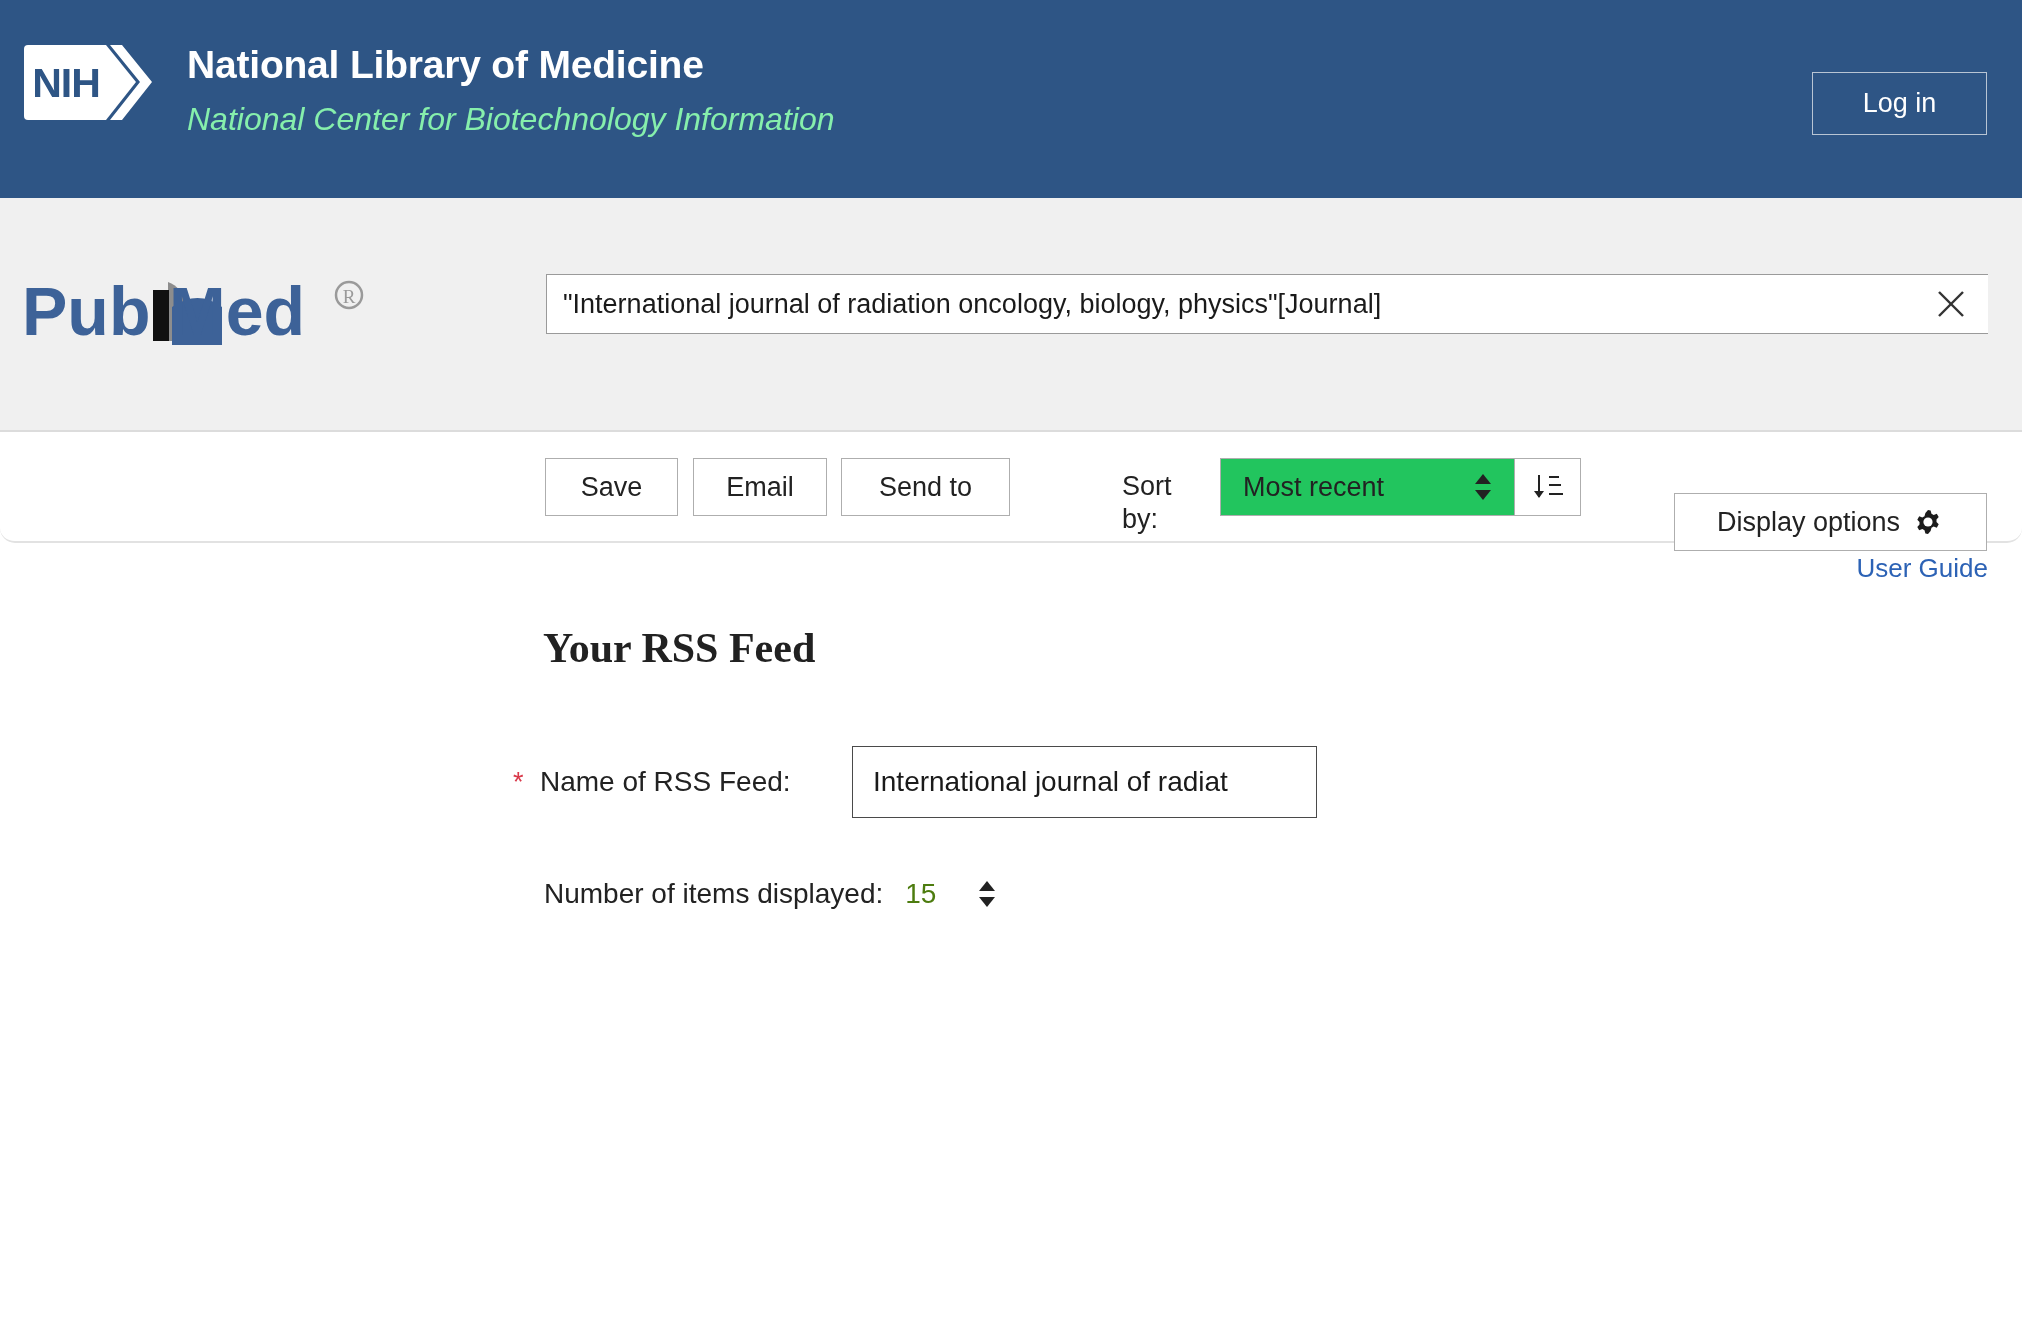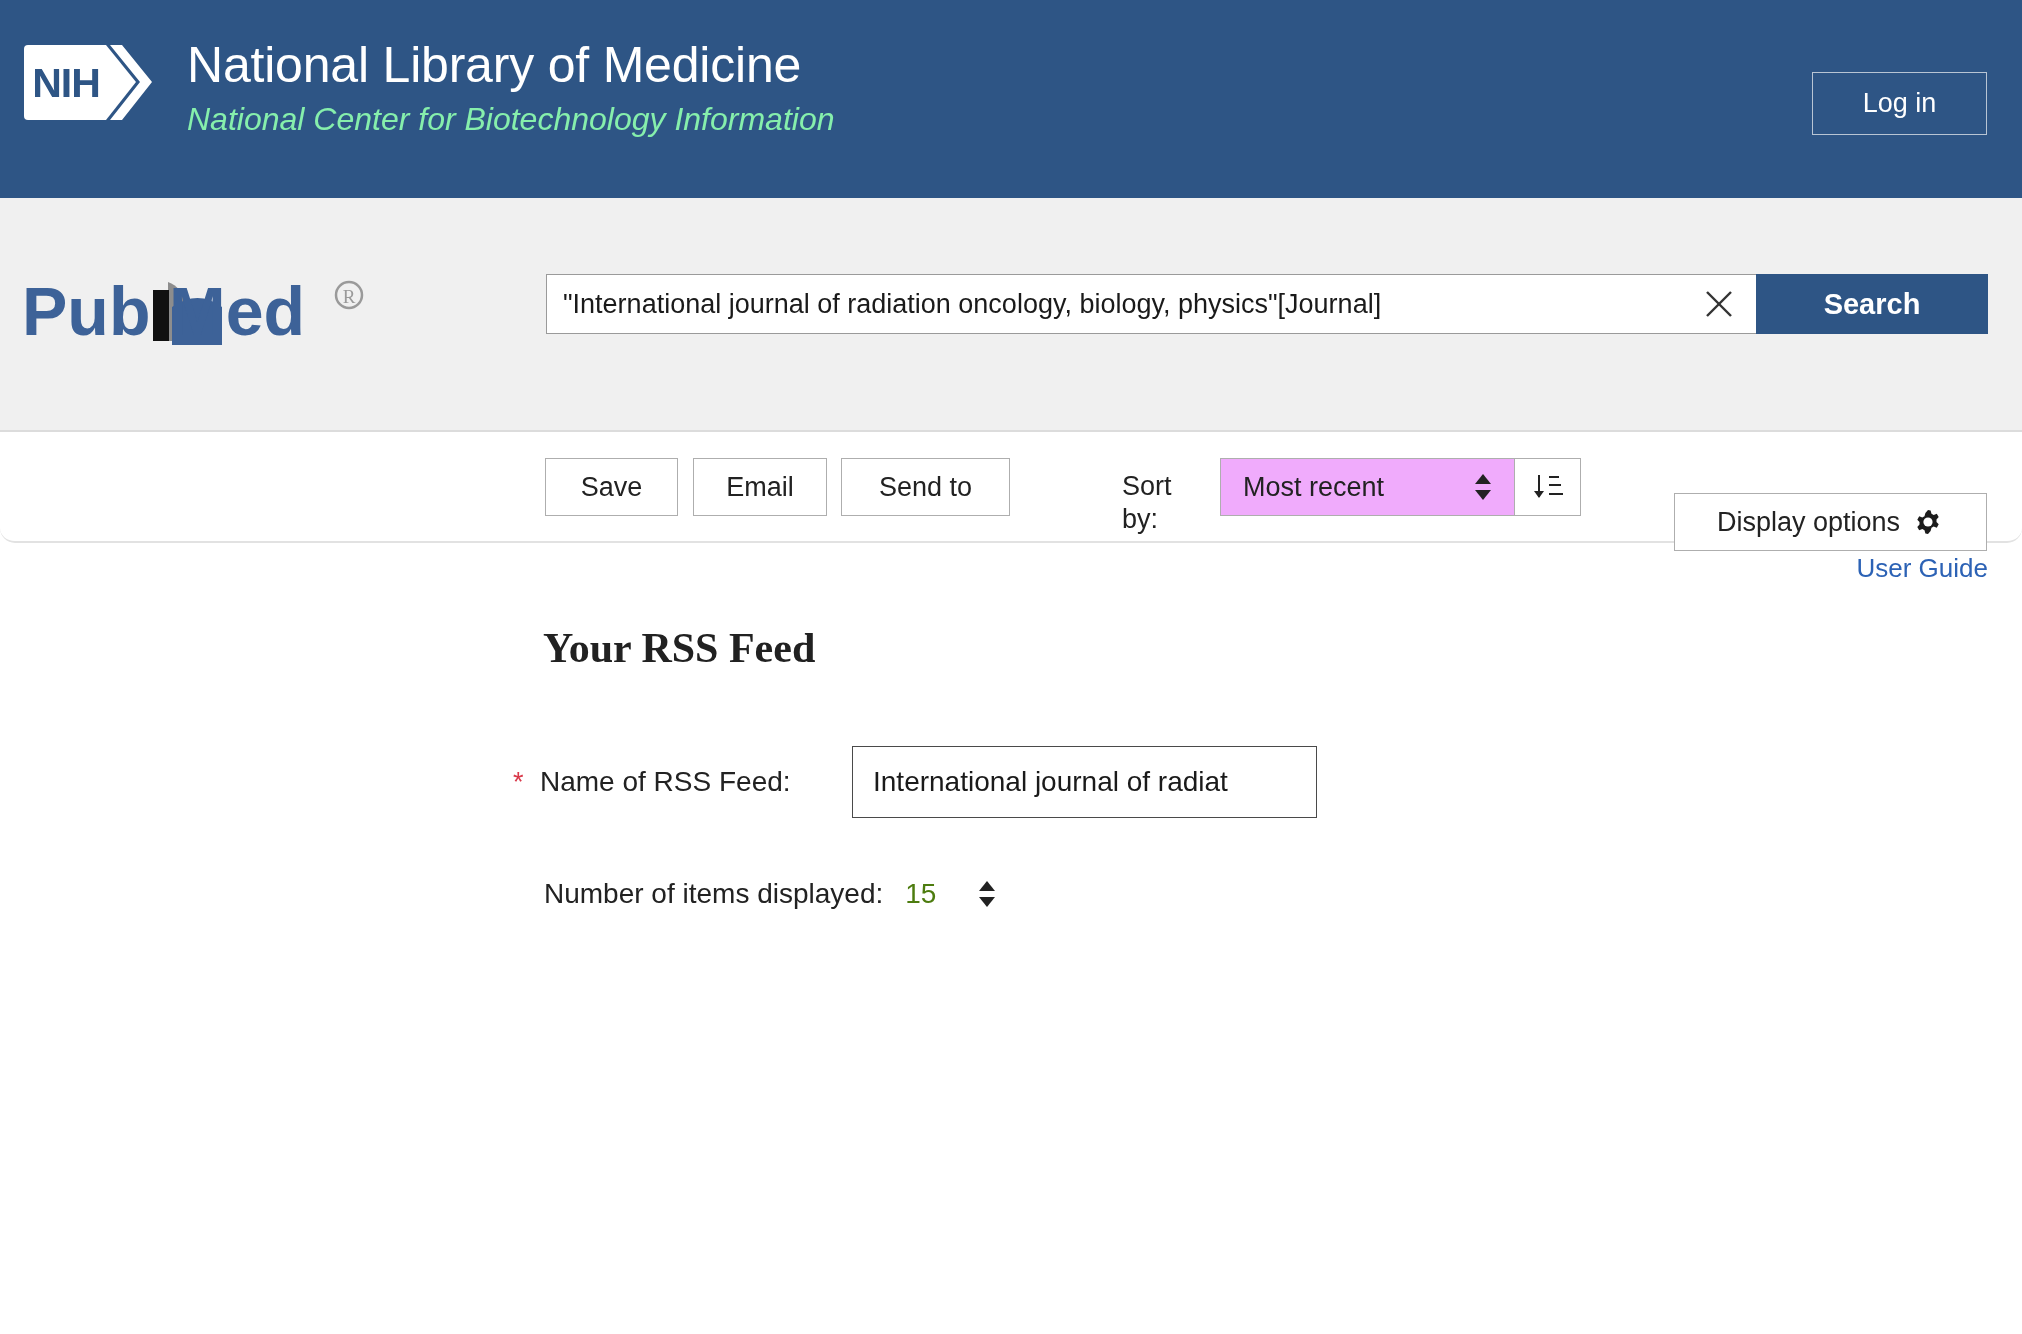--- a/index.html
+++ b/index.html
@@ -28,23 +28,23 @@
   }
   .nih-logo {
     width: 145px;
     height: 95px;
     flex: none;
     margin-right: 18px;
   }
   .nih-titles { padding-top: 4px; }
   .nih-title {
     color: #ffffff;
-    font-size: 50px;
+    font-size: 39px;
     line-height: 52px;
-    font-weight: 400;
+    font-weight: 700;
     letter-spacing: -0.2px;
     white-space: nowrap;
   }
   .nih-subtitle {
     color: #86efac;
     font-size: 32px;
     line-height: 32px;
     font-style: italic;
     font-weight: 400;
     white-space: nowrap;
@@ -181,21 +181,21 @@
     position: absolute;
     left: 1220px;
     top: 26px;
     display: flex;
     height: 58px;
     border: 1px solid #aeaeae;
   }
   .sort-select {
     width: 293px;
     height: 56px;
-    background: #f0abfc;
+    background: #22c55e;
     display: flex;
     align-items: center;
     padding-left: 22px;
     position: relative;
     cursor: pointer;
     font-size: 27px;
     color: #222;
   }
   .sort-select .updown {
     position: absolute;
@@ -318,21 +318,20 @@
   </svg>
 
   <div class="search-wrap">
     <input class="search-input" type="text" value="&quot;International journal of radiation oncology, biology, physics&quot;[Journal]" style="">
     <div class="search-clear">
       <svg width="36" height="36" viewBox="0 0 36 36">
         <line x1="6" y1="6" x2="30" y2="30" stroke="#333" stroke-width="2.4"></line>
         <line x1="30" y1="6" x2="6" y2="30" stroke="#333" stroke-width="2.4"></line>
       </svg>
     </div>
-    <button class="search-submit">Search</button>
   </div>
 
   <a class="user-guide">User Guide</a>
 </div>
 
 <div class="toolbar">
   <button class="btn-outline" id="btn-save">Save</button>
   <button class="btn-outline" id="btn-email">Email</button>
   <button class="btn-outline" id="btn-sendto">Send to</button>
 

